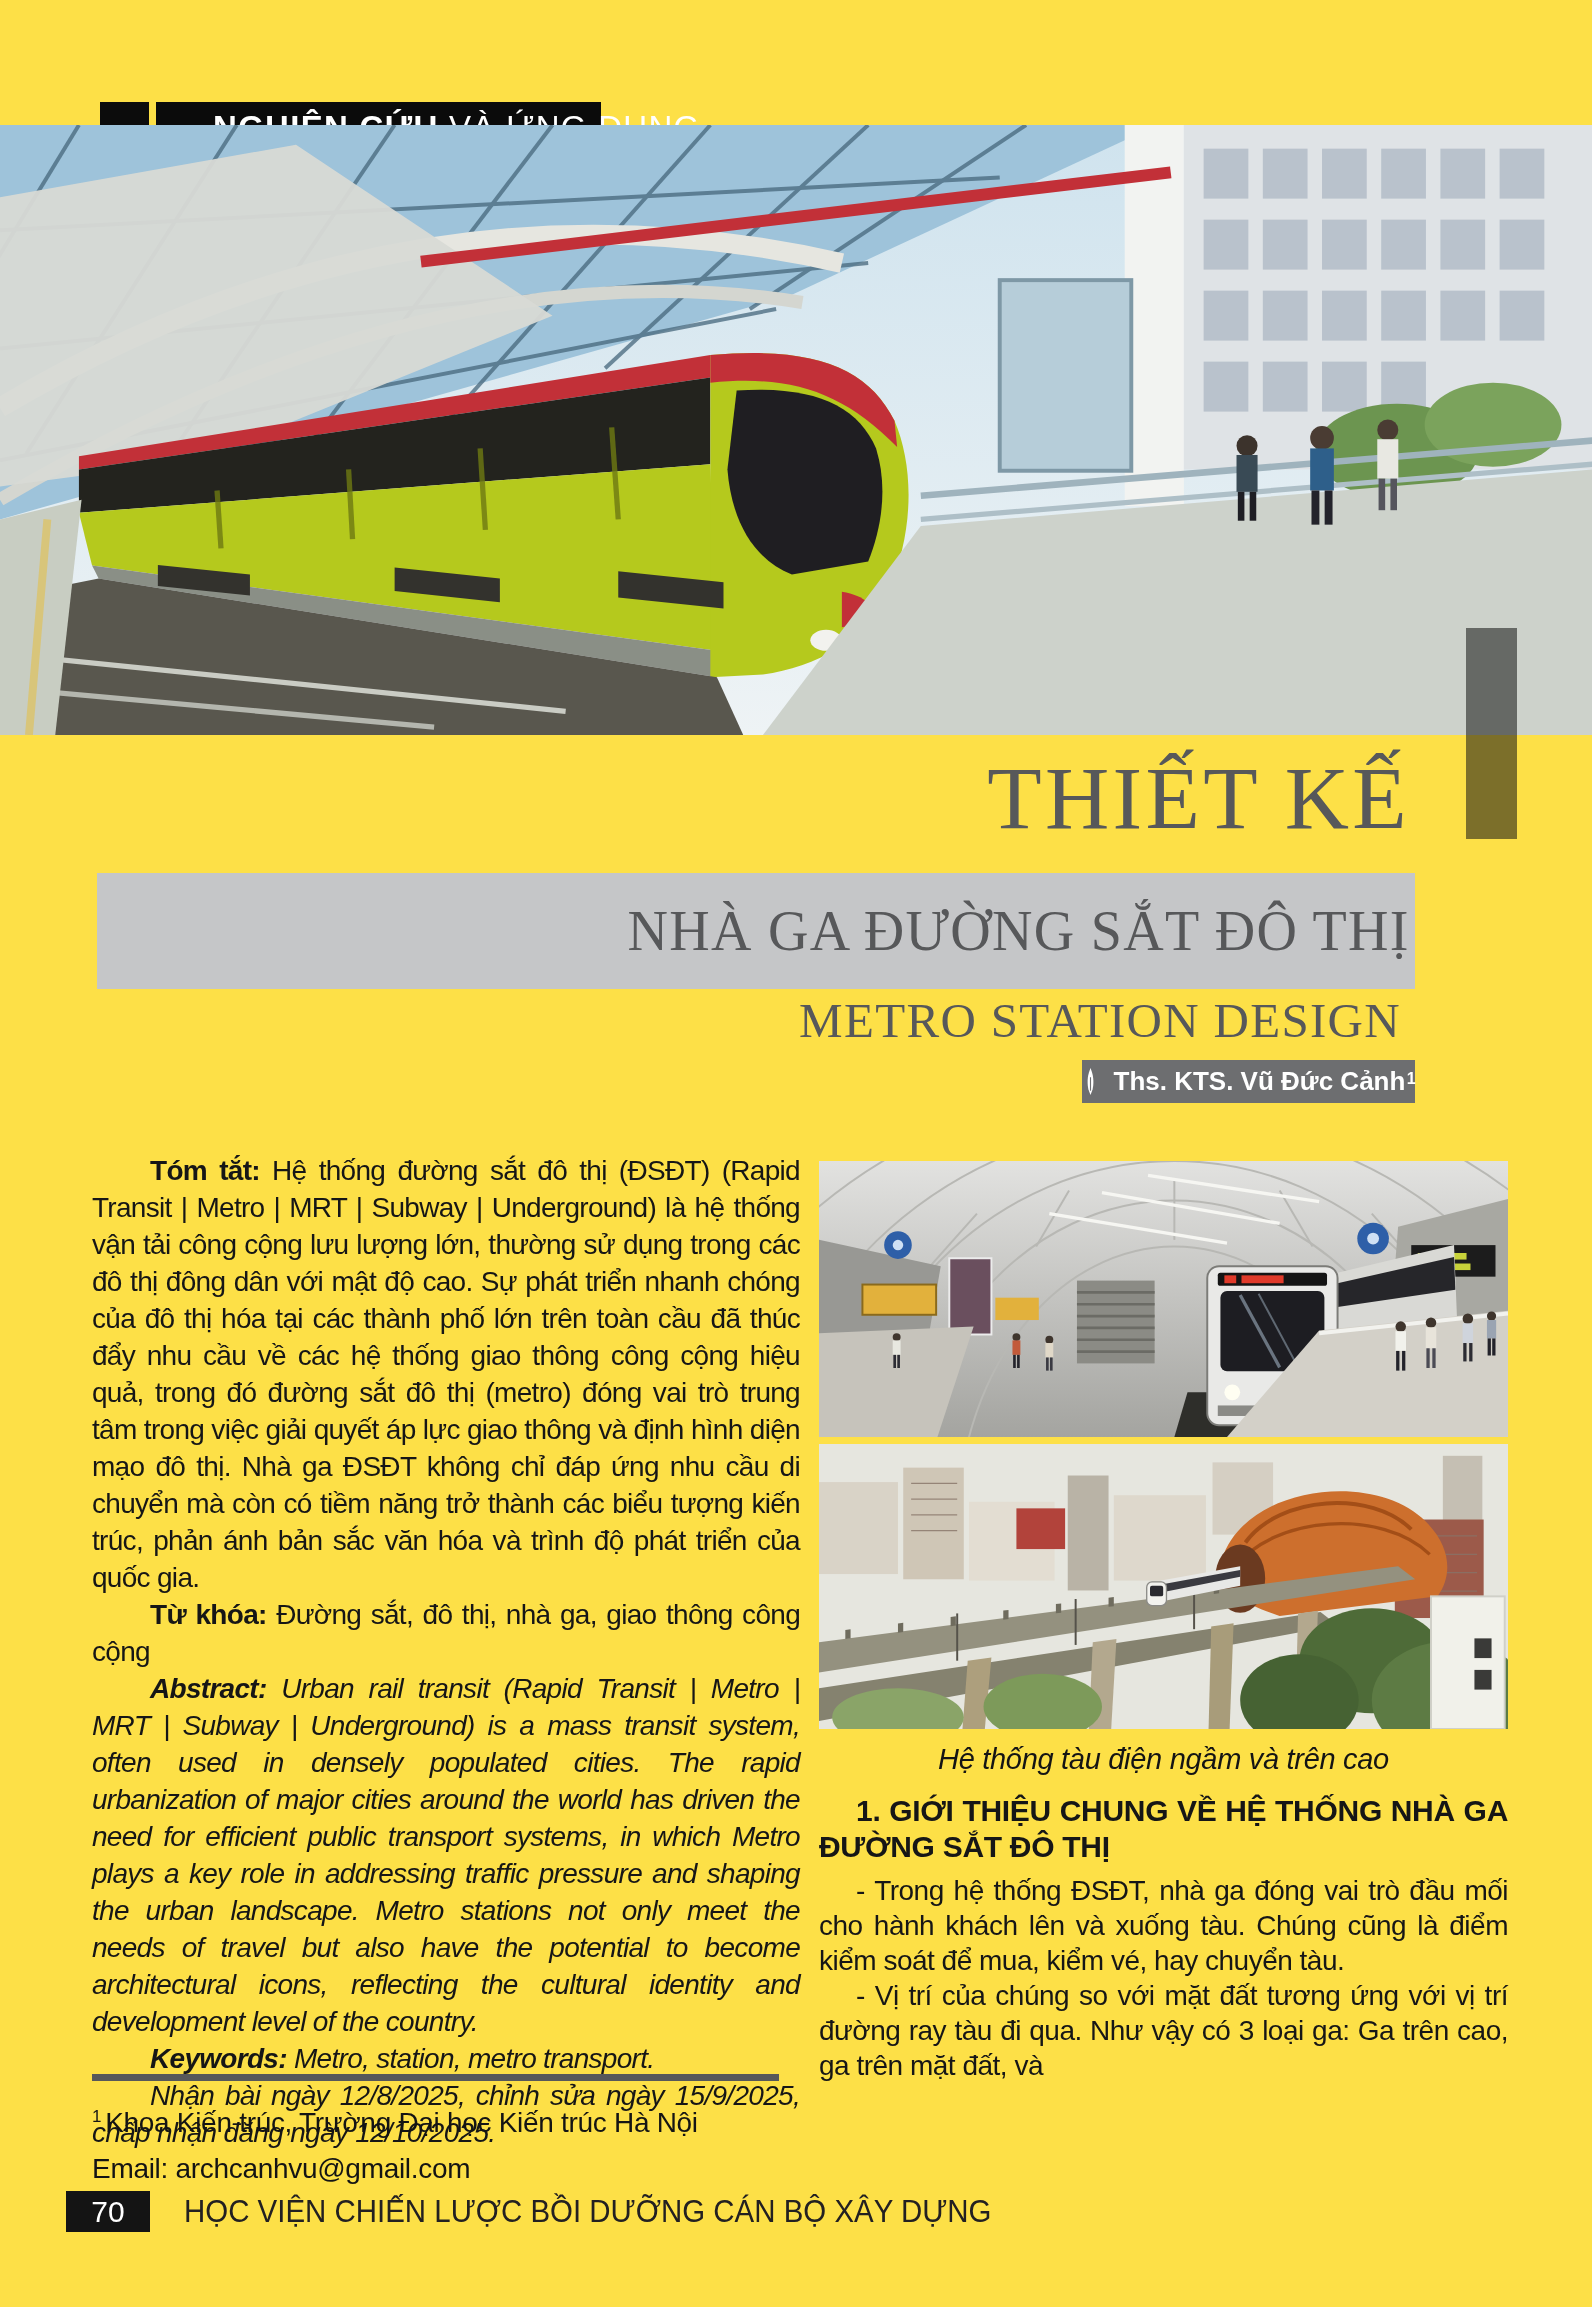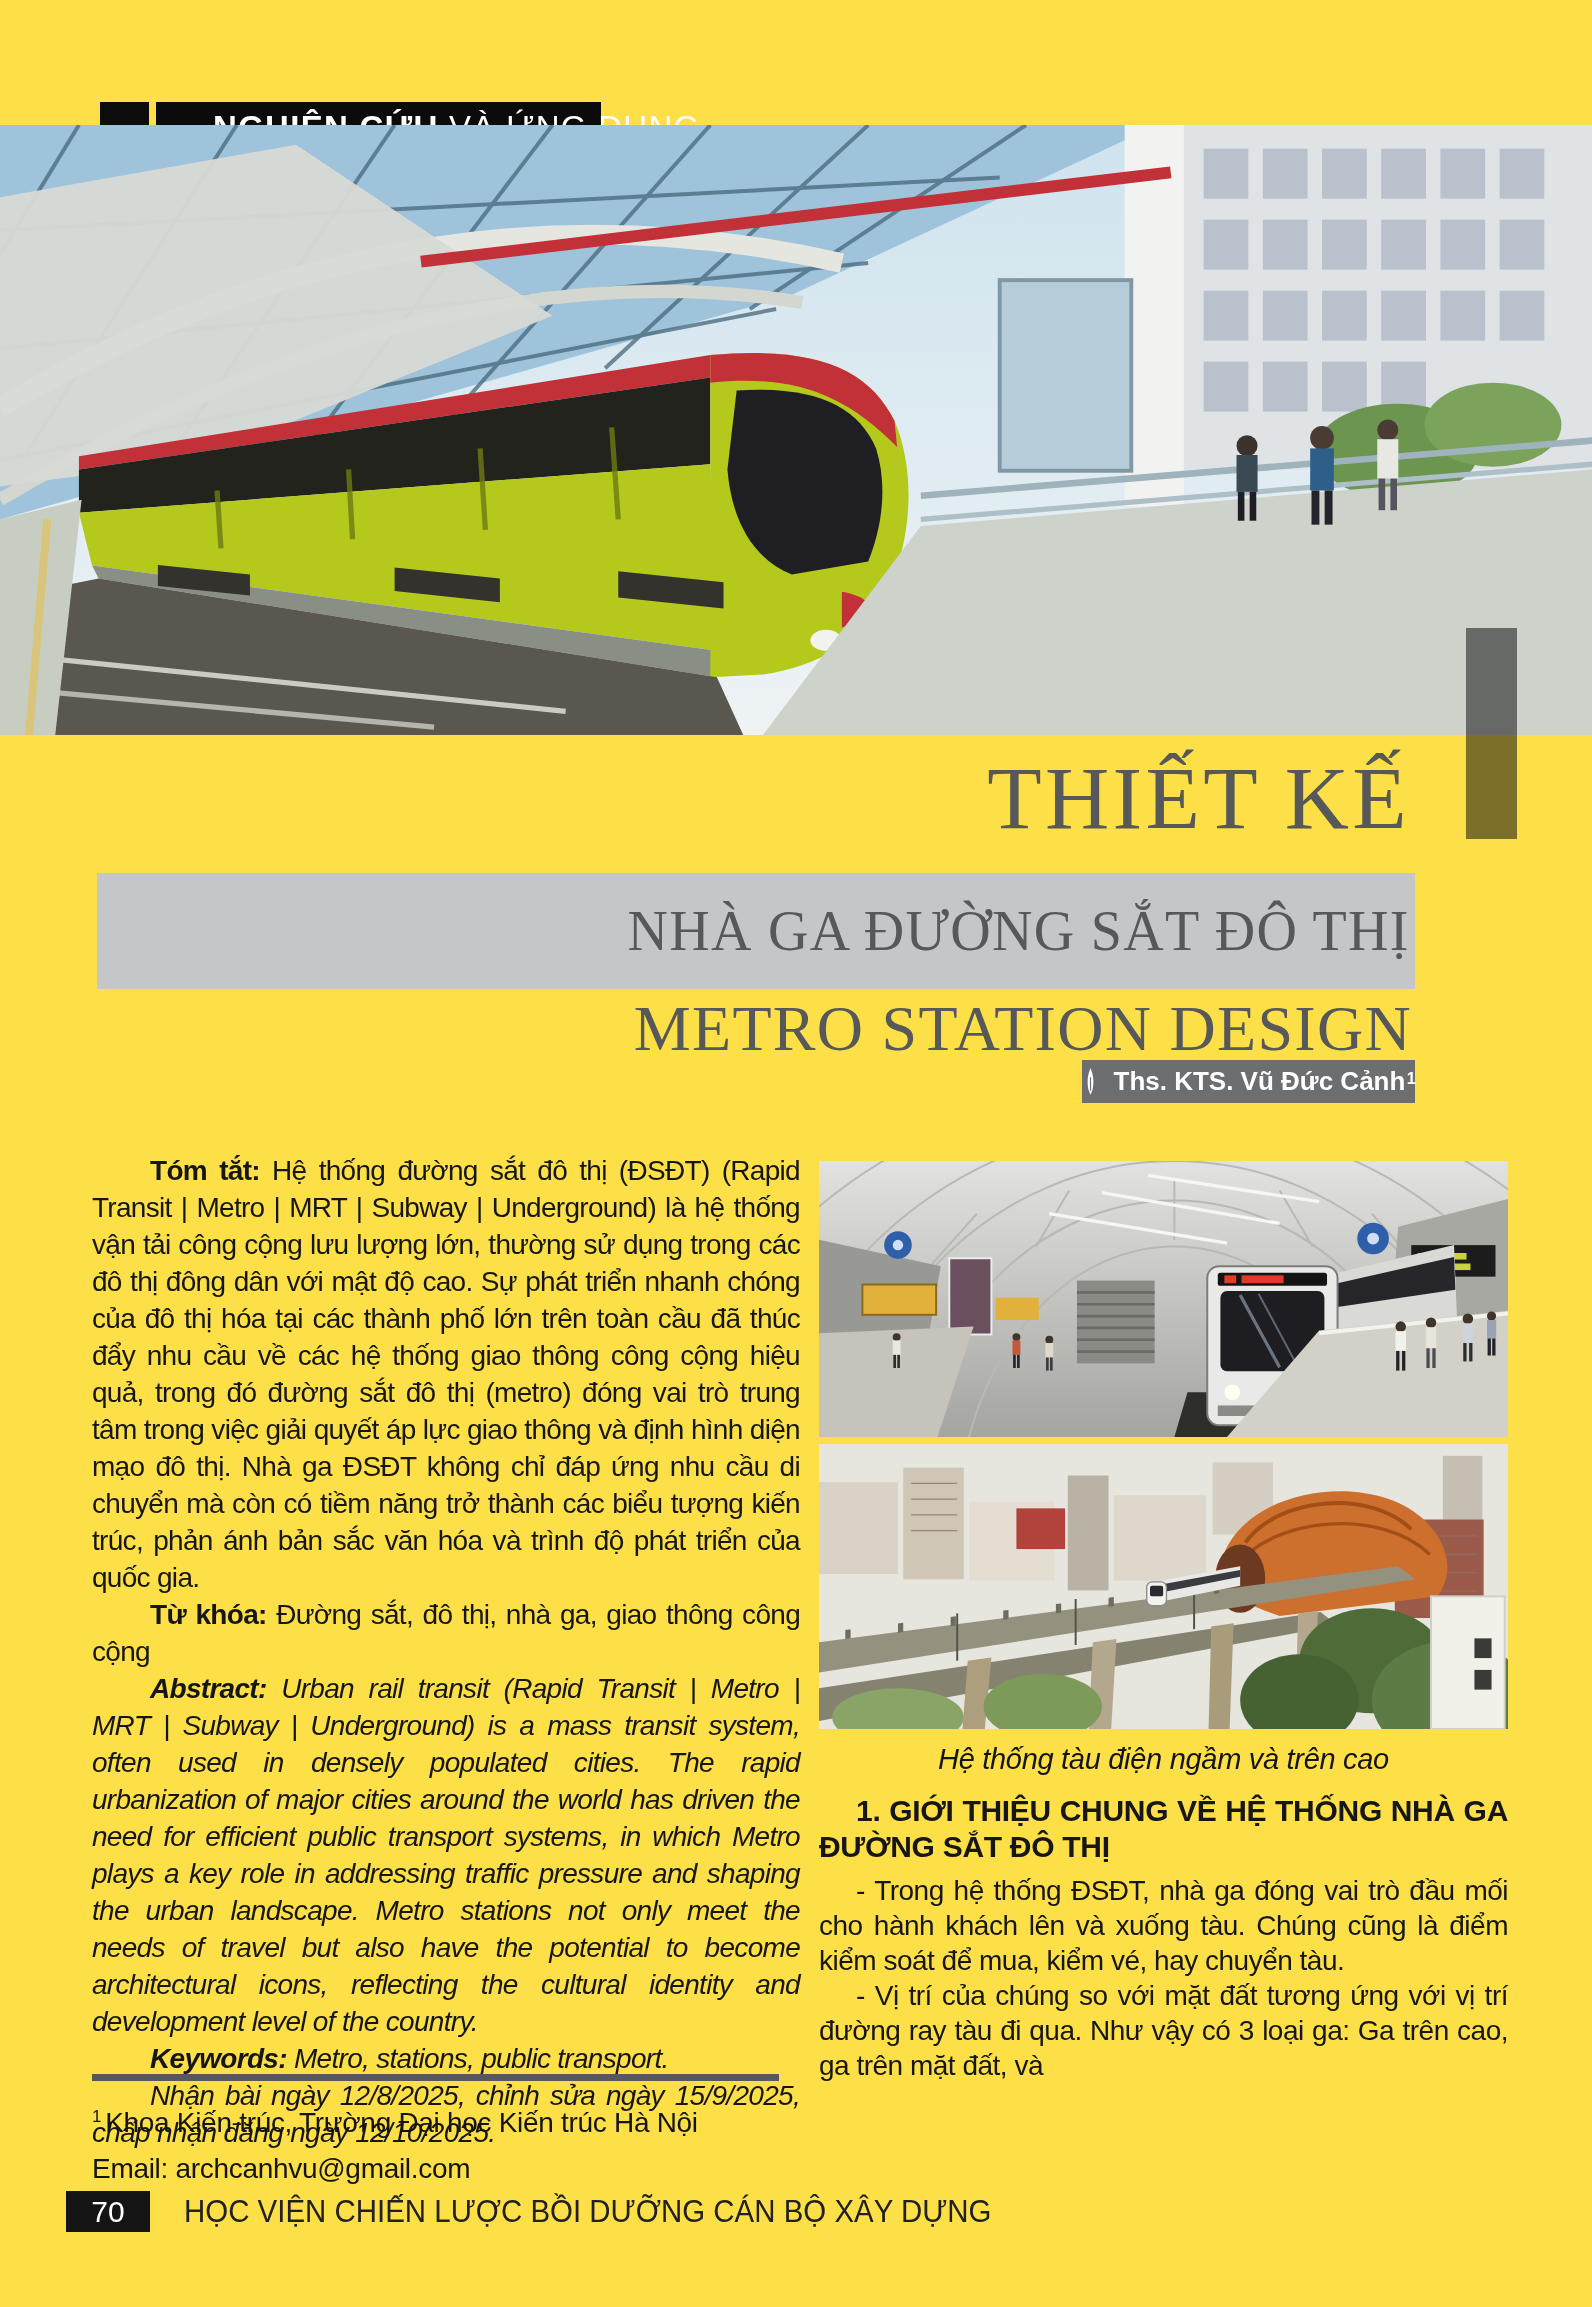--- a/index.html
+++ b/index.html
@@ -19,21 +19,21 @@
   .main-photo{left:0;top:125px;width:1593px;height:610px;}
   .main-photo svg,.ph svg{width:100%;height:100%;display:block;}
   .gray-bar{left:1466px;top:628px;width:51px;height:211px;background:rgba(18,18,18,0.55);}
 
   
   .title-serif{font-family:"Liberation Serif",serif;color:#57585a;}
   .title1{right:183px;top:754px;font-size:89px;line-height:89px;letter-spacing:3.3px;white-space:nowrap;}
   .band{left:97px;top:873px;width:1318px;height:116px;background:#c5c6c8;
         display:flex;align-items:center;justify-content:flex-end;padding-right:5.3px;box-sizing:border-box;}
   .band-text{font-size:56px;letter-spacing:1.3px;white-space:nowrap;}
-  .subtitle{right:181px;top:992px;font-size:64px;letter-spacing:1.3px;white-space:nowrap;}
+  .subtitle{right:192px;top:992px;font-size:49px;letter-spacing:1.3px;white-space:nowrap;}
   .author-badge{left:1082px;top:1060px;width:333px;height:43px;background:#6d6e70;display:flex;align-items:stretch;}
   .pen-box{width:41px;display:flex;align-items:center;justify-content:center;}
   .badge-divider{width:3.3px;background:#ffffff;}
   .author-name{flex:1;display:flex;align-items:center;padding-left:14.5px;color:#fff;
                font-weight:700;font-size:26px;white-space:nowrap;}
   .author-name sup{font-size:16px;margin-left:1.3px;transform:translateY(-2.6px);}
 
   
   .left-col{left:92px;top:1152px;width:708px;font-size:28px;line-height:37px;
             text-align:justify;letter-spacing:-0.7px;color:#161616;}
@@ -207,21 +207,21 @@
     <span class="author-name">
       <span>Ths. KTS. Vũ Đức Cảnh</span>
         <sup>1</sup>
     </span>
   </div>
 
   <div class="abs left-col">
     <p><span class="lbl">Tóm tắt:</span> <span>Hệ thống đường sắt đô thị (ĐSĐT) (Rapid Transit | Metro | MRT | Subway | Underground) là hệ thống vận tải công cộng lưu lượng lớn, thường sử dụng trong các đô thị đông dân với mật độ cao. Sự phát triển nhanh chóng của đô thị hóa tại các thành phố lớn trên toàn cầu đã thúc đẩy nhu cầu về các hệ thống giao thông công cộng hiệu quả, trong đó đường sắt đô thị (metro) đóng vai trò trung tâm trong việc giải quyết áp lực giao thông và định hình diện mạo đô thị. Nhà ga ĐSĐT không chỉ đáp ứng nhu cầu di chuyển mà còn có tiềm năng trở thành các biểu tượng kiến trúc, phản ánh bản sắc văn hóa và trình độ phát triển của quốc gia.</span></p>
     <p><span class="lbl">Từ khóa:</span> <span>Đường sắt, đô thị, nhà ga, giao thông công cộng</span></p>
     <p class="it"><span class="lbl">Abstract:</span> <span>Urban rail transit (Rapid Transit | Metro | MRT | Subway | Underground) is a mass transit system, often used in densely populated cities. The rapid urbanization of major cities around the world has driven the need for efficient public transport systems, in which Metro plays a key role in addressing traffic pressure and shaping the urban landscape. Metro stations not only meet the needs of travel but also have the potential to become architectural icons, reflecting the cultural identity and development level of the country.</span></p>
-    <p class="it"><span class="lbl">Keywords:</span> <span>Metro, stations, public transport.</span></p>
+    <p class="it"><span class="lbl">Keywords:</span> <span>Metro, station, metro transport.</span></p>
     <p class="it">Nhận bài ngày 12/8/2025, chỉnh sửa ngày 15/9/2025, chấp nhận đăng ngày 12/10/2025.</p>
   </div>
 
   <div class="abs ph ph1">
     <svg viewBox="0 0 1047 420" preserveAspectRatio="none">
       <defs>
         <linearGradient id="tun" x1="0" y1="0" x2="0" y2="1">
           <stop offset="0" stop-color="#e2e2e0"></stop>
             <stop offset="1" stop-color="#a4a4a0"></stop>
         </linearGradient>

